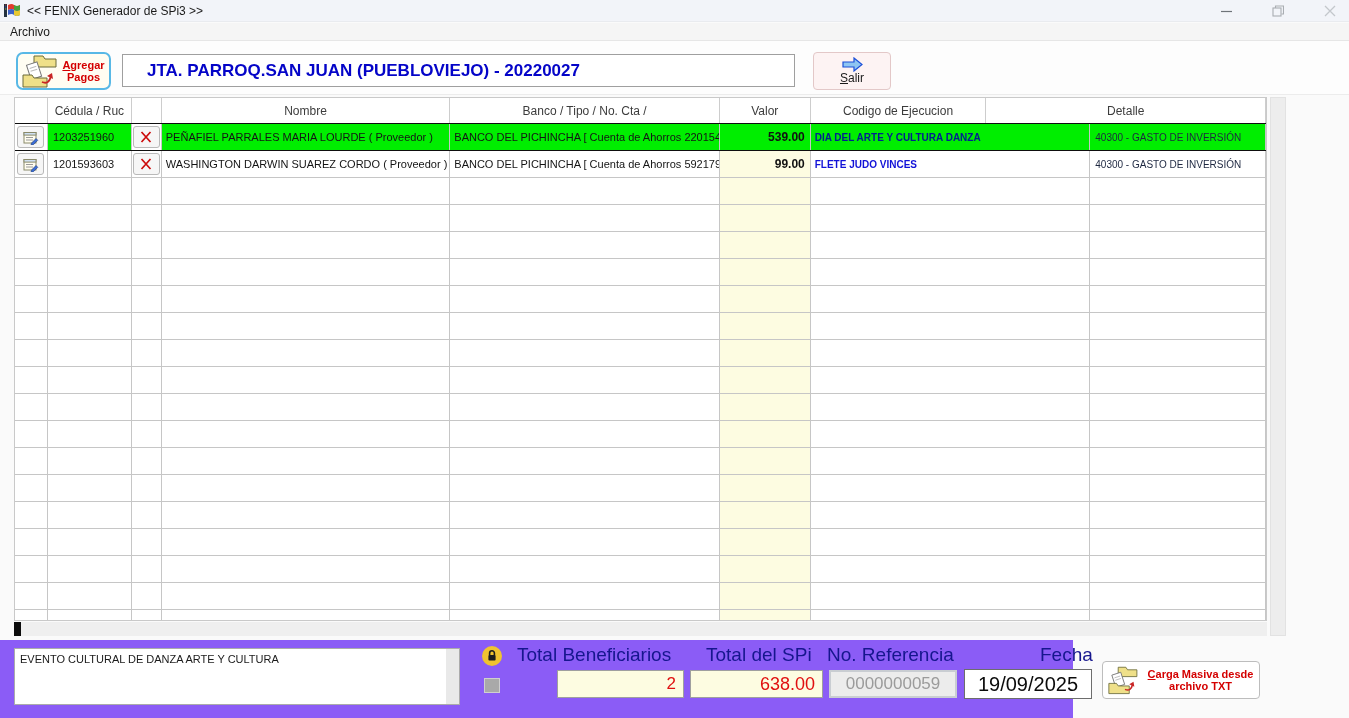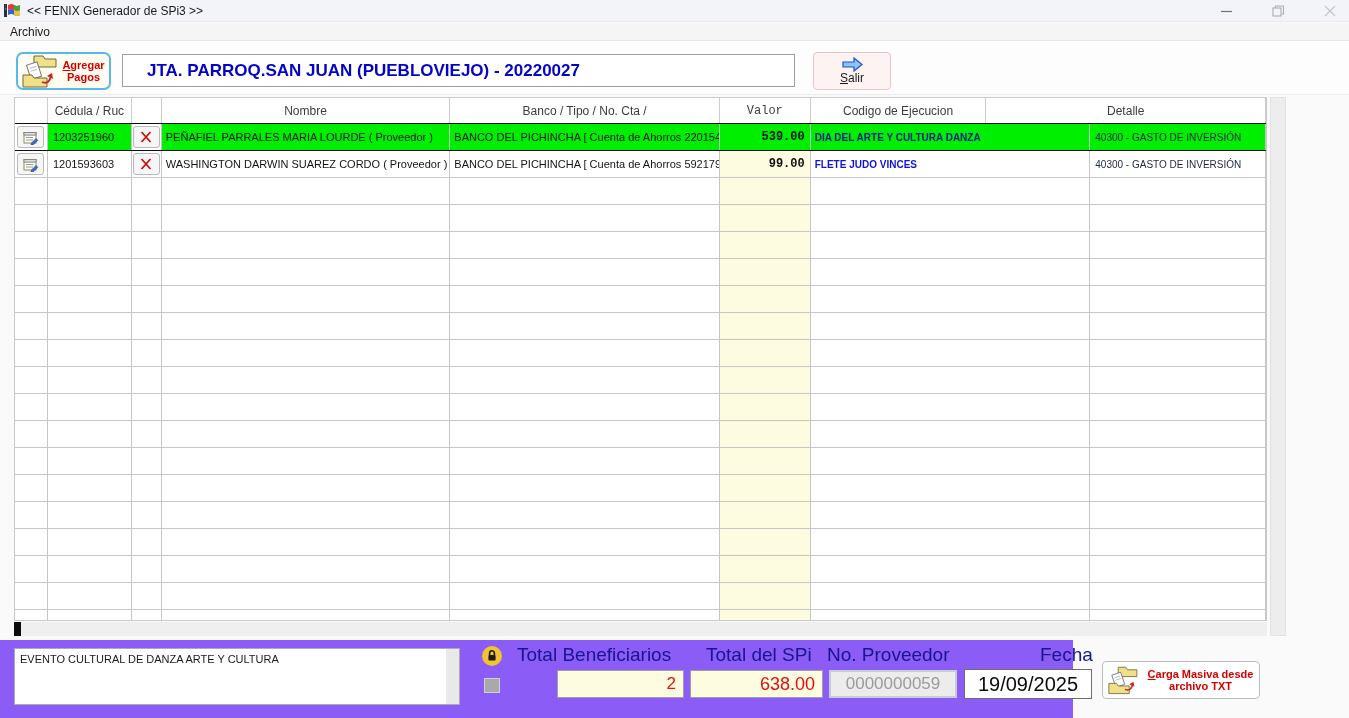--- a/index.html
+++ b/index.html
@@ -30,21 +30,21 @@
   .grid-head { display:flex; height:25px; background:#ffffff; }
   .grid-head .hcell { font-size:12px; color:#3c3c3c; display:flex; align-items:center; justify-content:center; border-right:1px solid #cdcdcd; height:100%; }
   .grid-body { height:497px; overflow:hidden; }
   .grid-row { display:flex; height:27px; border-bottom:1px solid #c6c6c6; background:#ffffff; }
   .cell { height:100%; border-right:1px solid #c6c6c6; display:flex; align-items:center; overflow:hidden; white-space:nowrap; }
   .c0 { width:33px; justify-content:center; }
   .c1 { width:84px; padding-left:5px; font-size:11px; color:#141414; }
   .c2 { width:30px; justify-content:center; }
   .c3 { width:289px; padding-left:4px; font-size:11px; color:#141414; }
   .c4 { width:270px; padding-left:4px; font-size:11px; color:#141414; }
-  .c5 { width:91px; justify-content:flex-end; padding-right:5px; font-size:12px; font-weight:bold; color:#111; background:var(--field_cream);font-family:Liberation Mono, monospace; }
+  .c5 { width:91px; justify-content:flex-end; padding-right:5px; font-size:12px; font-weight:bold; color:#111; background:var(--field_cream); }
   .c6 { width:280px; padding-left:4px; font-size:10px; font-weight:bold; color:#002090; }
   .c7 { width:176px; padding-left:5px; font-size:10px; color:#1d2740; }
   .grid-row.selected { background:var(--selection_green); border-top:1px solid #0e0e0e; border-bottom:1px solid #0e0e0e; height:28px; }
   .grid-row.selected .cell { background:var(--selection_green); }
   .grid-row.selected .c0, .grid-row.selected .c2 { background:#ffffff; }
   .grid-row .row2-detalle { color:#1212d8; }
   .mini-btn { width:27px; height:22px; background:#f6f6f6; border:1px solid #b9b9b9; border-radius:3px; display:flex; align-items:center; justify-content:center; cursor:pointer; padding:0; }
   .grid-row.empty .cell { background:#ffffff; }
   .grid-row.empty .c5 { background:var(--field_cream); }
 
@@ -395,21 +395,21 @@
       <path d="M7.6 9 v-1.8 a2.4 2.4 0 0 1 4.8 0 v1.8" fill="none" stroke="#1d1d1d" stroke-width="1.6"></path>
     </svg>
     <div class="gray-square"></div>
 
     <span class="f-label" style="left:517px; top:4px;">Total Beneficiarios</span>
     <div class="f-field field-benef">2</div>
 
     <span class="f-label" style="left:706px; top:4px;">Total del SPi</span>
     <div class="f-field field-spi">638.00</div>
 
-    <span class="f-label" style="left:827px; top:4px;">No. Proveedor</span>
+    <span class="f-label" style="left:827px; top:4px;">No. Referencia</span>
     <div class="f-field field-ref">0000000059</div>
 
     <span class="f-label" style="left:1040px; top:4px;">Fecha</span>
     <div class="f-field field-fecha">19/09/2025</div>
 
     <button class="btn-carga">
       <svg width="34" height="30" viewBox="0 0 40 34">
         <path d="M12 2 h9 l2 3 h11 v8 h-22 z" fill="#efe089" stroke="#6b6b3a" stroke-width="1"></path>
         <g transform="rotate(-18 13 18)">
             <rect x="7" y="9" width="11" height="15" fill="#ffffff" stroke="#777"></rect>

